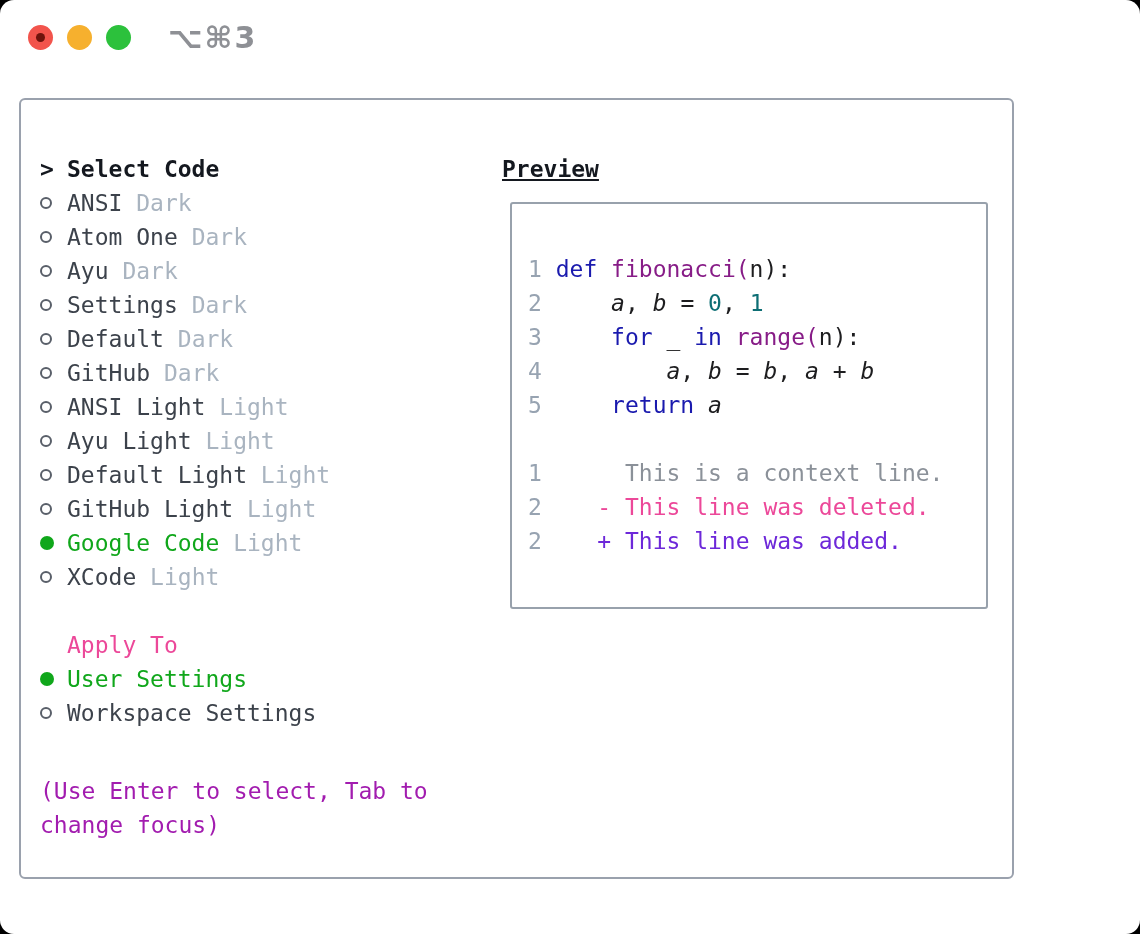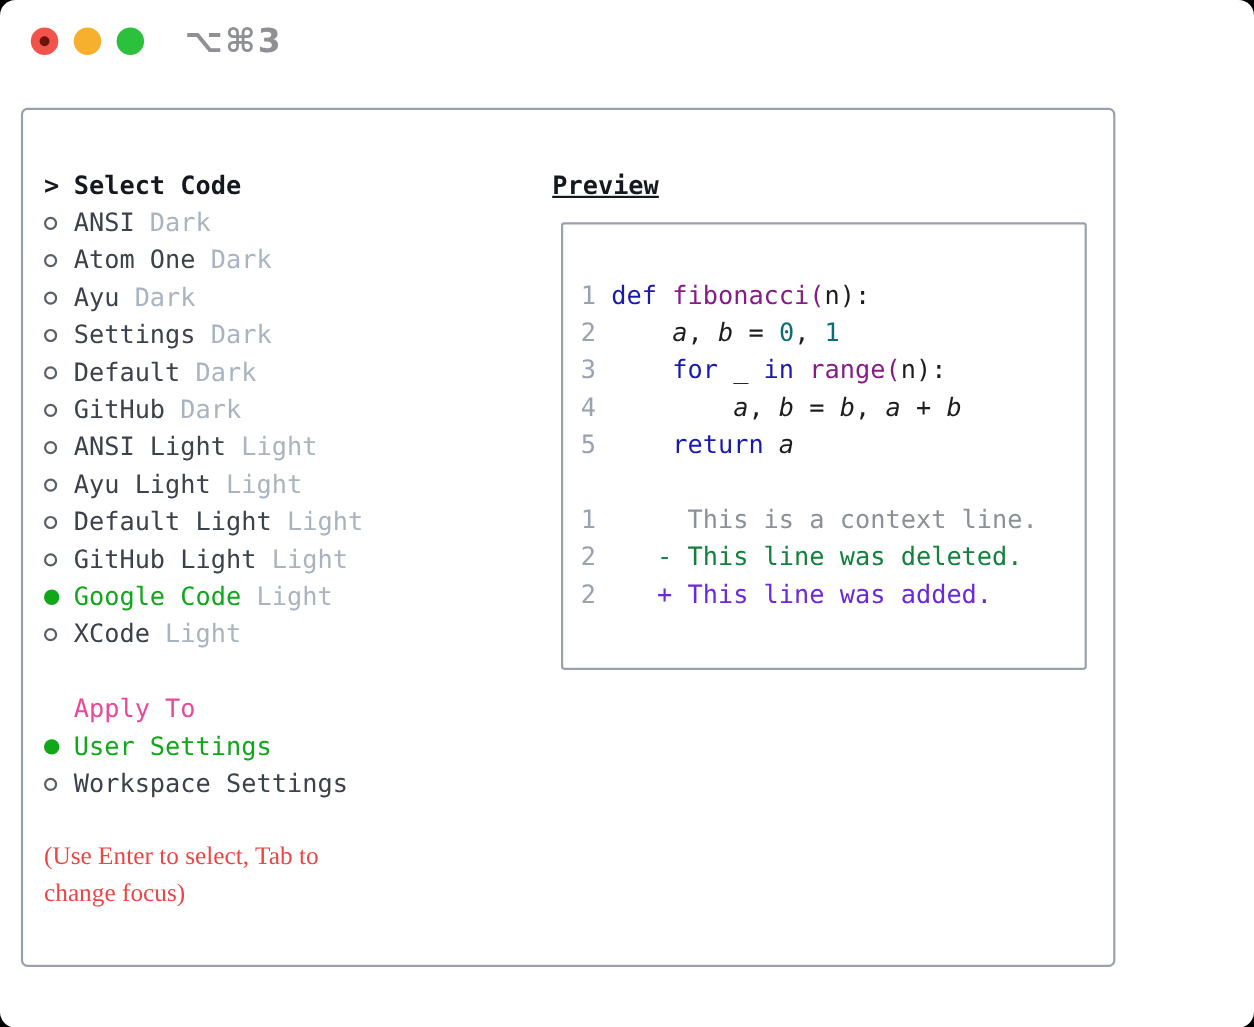--- a/index.html
+++ b/index.html
@@ -43,42 +43,42 @@
     display: inline-block; width: 12px; height: 12px; border-radius: 50%;
     border: 2px solid #595f69; background: transparent;
   }
   .radio.sel { width: 14px; height: 14px; border: none; background: #10a71b; }
   .theme-name { color: #3c424b; }
   .theme-name.sel { color: #10a71b; text-align: center; }
   .theme-variant { color: #a9b4c0; }
 
   .apply-block { margin-top: 34px; }
   .apply-hdr { color: #ec4899; }
-  .help-block { margin-top: 31px; color: #ef4444; font-family: Liberation Serif, serif; }
+  .help-block { margin-top: 44px; color: #a21caf; }
   .help-block div { height: 34px; line-height: 34px; white-space: pre; }
 
   
   .preview-title {
     position: absolute; left: 481px; top: 52px; height: 34px; line-height: 34px;
     font-size: 23px; font-weight: bold; color: #14181f; text-decoration: underline;
   }
   .preview-box {
     position: absolute; left: 489px; top: 102px; width: 478px; height: 407px;
     border: 2px solid #98a1ac; border-radius: 3px; background: #fff; overflow: hidden;
   }
   .pv-code { padding: 48px 0 0 16px; font-size: 23px; }
   .pv-line { height: 34px; line-height: 34px; white-space: pre; }
   .tk.num { color: #97a3b1; }
   .tk.kw  { color: #1a1aae; }
   .tk.fn  { color: #871c87; }
   .tk.lit { color: #0d6e74; }
   .tk.pl  { color: #1d1d1f; }
   .tk.var { color: #1d1d1f; font-style: italic; }
   .tk.ctx { color: #8b9199; }
-  .tk.del { color: #15803d; text-align: right; }
+  .tk.del { color: #ec4899; text-align: right; }
   .tk.add { color: #6d28d9; }
 </style>
 </head>
 <body>
 
 <div class="window">
 
   <div class="titlebar">
     <span class="traffic red"></span>
     <span class="traffic yellow"></span>

